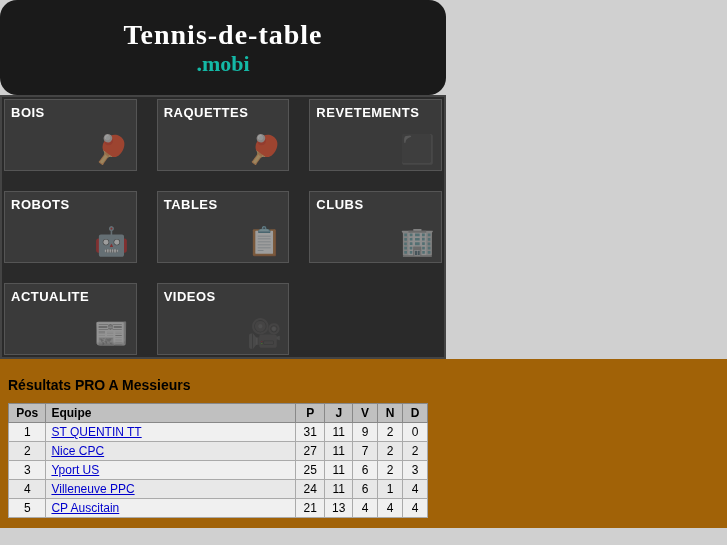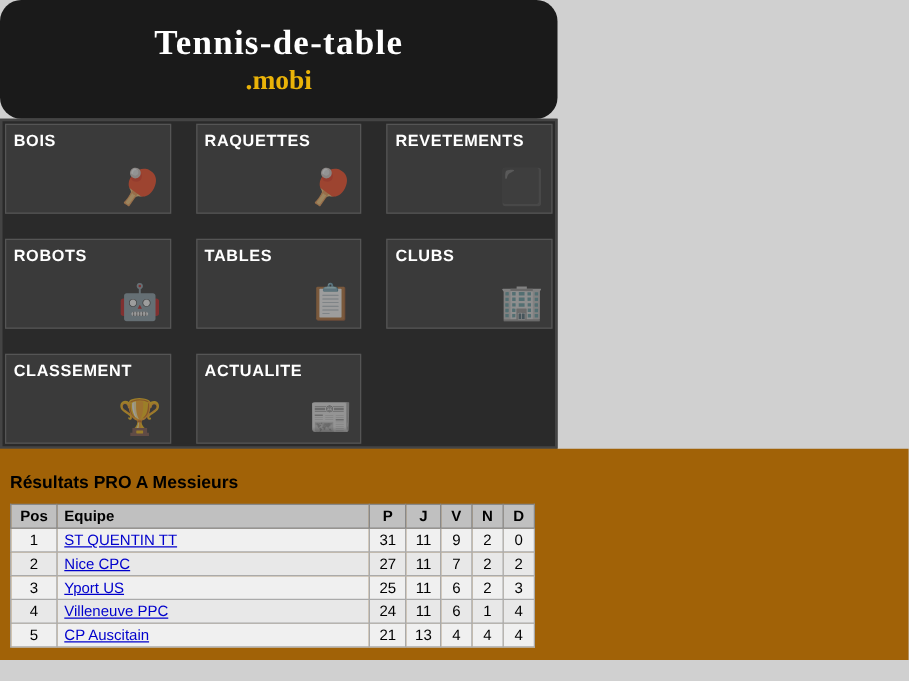--- a/index.html
+++ b/index.html
@@ -30,21 +30,21 @@
     .header-title {
       font-size: 28px;
       font-weight: bold;
       color: #fff;
       letter-spacing: 1px;
       font-family: Georgia, serif;
     }
     .header-subtitle {
       font-size: 22px;
       font-weight: bold;
-      color: #eab308;
+      color: #14b8a6;
       font-family: Georgia, serif;
     }
 
     
     .nav-grid {
       width: 446px;
       background: #2a2a2a;
       border: 2px solid #444;
       display: grid;
       grid-template-columns: repeat(3, 1fr);
@@ -161,26 +161,26 @@
       </div>
       <div class="nav-item">
         <span class="nav-item-label">TABLES</span>
         <span class="nav-item-icon">📋</span>
       </div>
       <div class="nav-item">
         <span class="nav-item-label">CLUBS</span>
         <span class="nav-item-icon">🏢</span>
       </div>
       <div class="nav-item">
-        <span class="nav-item-label">CLASSEMENT</span>
-        <span class="nav-item-icon">🏆</span>
-      </div>
-      <div class="nav-item">
         <span class="nav-item-label">ACTUALITE</span>
         <span class="nav-item-icon">📰</span>
+      </div>
+      <div class="nav-item">
+        <span class="nav-item-label">VIDEOS</span>
+        <span class="nav-item-icon">🎥</span>
       </div>
     </div>
 
   <div class="content-area">
     <div class="section-title">Résultats PRO A Messieurs</div>
 
     <table class="results-table">
       <thead>
         <tr>
           <th class="col-pos num">Pos</th>

